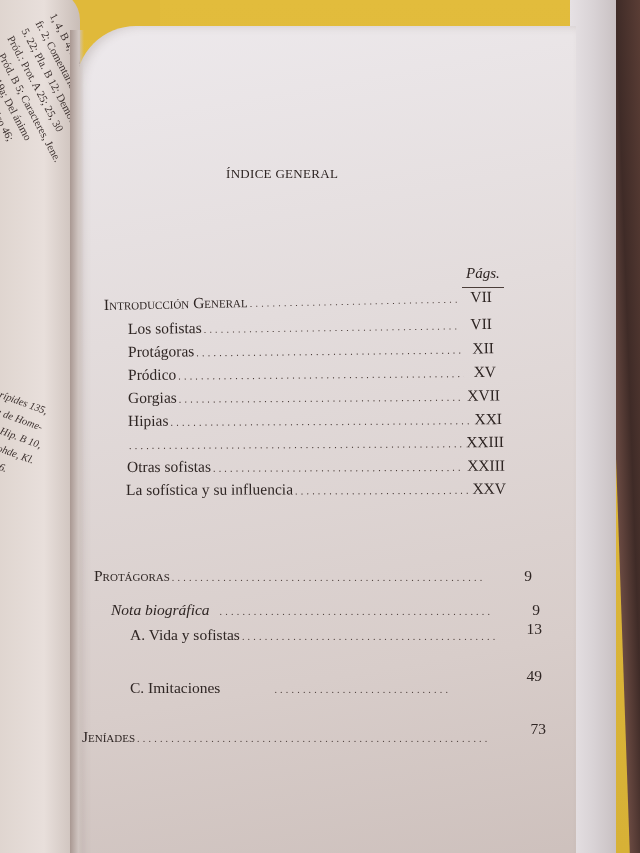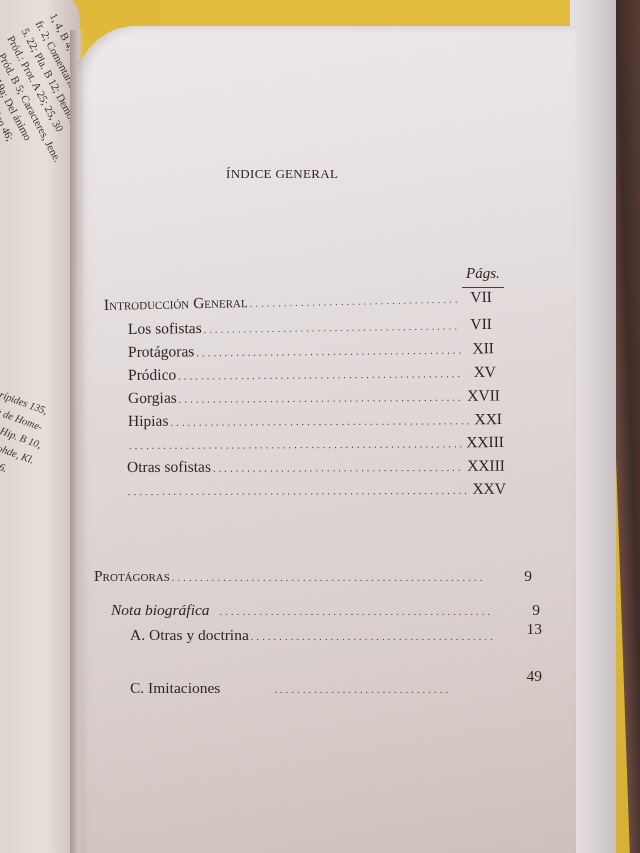--- a/index.html
+++ b/index.html
@@ -200,44 +200,50 @@
       <span class="page-num num-col">XXIII</span>
     </div>
 
     <div class="entry" style="left:127px; top:458px; width:378px; transform:rotate(-0.2deg); transform-origin:left;">
       <span class="label">Otras sofistas</span>
       <span class="dots"></span>
       <span class="page-num num-col">XXIII</span>
     </div>
 
     <div class="entry" style="left:126px; top:481px; width:380px; transform:rotate(-0.2deg); transform-origin:left;">
+      <span class="label">La sofística y su influencia</span>
       <span class="dots"></span>
       <span class="page-num num-col">XXV</span>
     </div>
 
 
     <div class="entry sc" style="left:94px; top:567px; width:438px;">
       <span class="label">Protágoras</span>
       <span class="dots" style="margin-right:40px;"></span>
       <span class="page-num">9</span>
     </div>
 
     <div class="entry it" style="left:111px; top:601px; width:429px;">
       <span class="label">Nota biográfica</span>
       <span class="dots" style="margin-left:10px; margin-right:40px; font-style:normal;"></span>
       <span class="page-num" style="font-style:normal;">9</span>
     </div>
 
     <div class="entry" style="left:130px; top:626px; width:412px;">
-      <span class="label">A. Otras y doctrina</span>
+      <span class="label">A. Vida y sofistas</span>
       <span class="dots" style="margin-right:32px;"></span>
       <span class="page-num" style="position:relative; top:-6px;">13</span>
     </div>
 
 
     <div class="entry" style="left:130px; top:679px; width:412px;gap:44px;">
       <span class="label">C. Imitaciones</span>
       <span class="dots" style="margin-left:10px; margin-right:32px;"></span>
       <span class="page-num" style="position:relative; top:-12px;">49</span>
     </div>
 
+    <div class="entry sc" style="left:82px; top:728px; width:464px;">
+      <span class="label">Jeníades</span>
+      <span class="dots" style="margin-right:42px;"></span>
+      <span class="page-num" style="position:relative; top:-8px;">73</span>
+    </div>
   </div>
 </div>
 
 </body></html>

